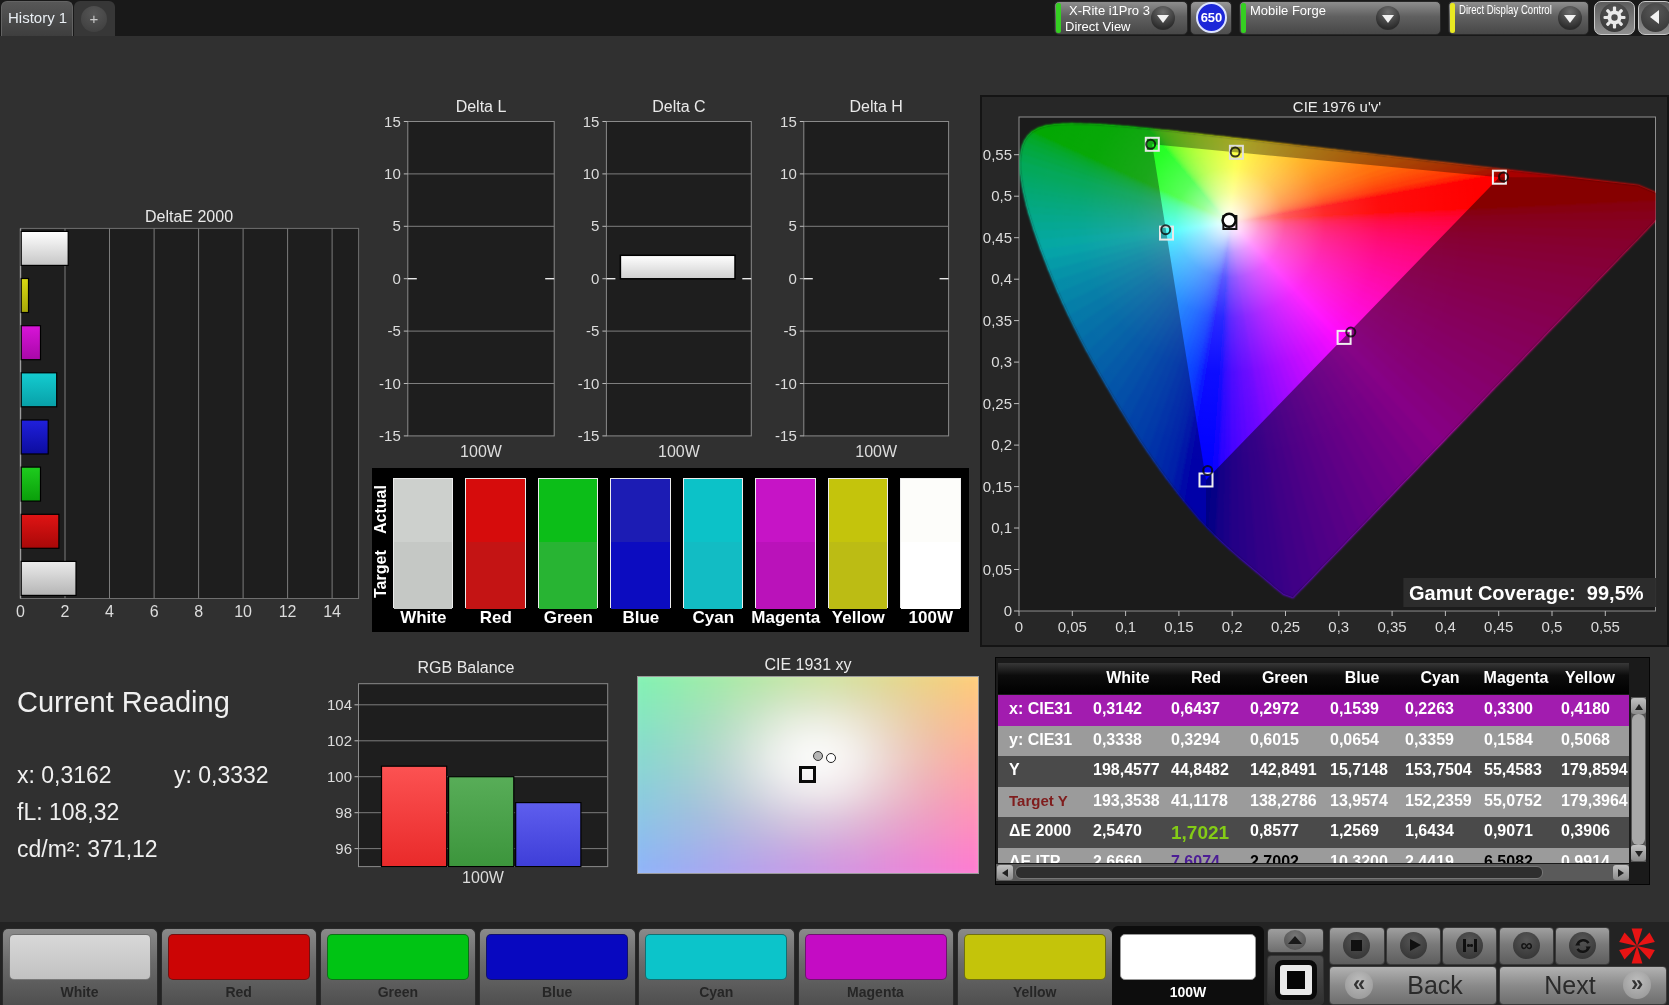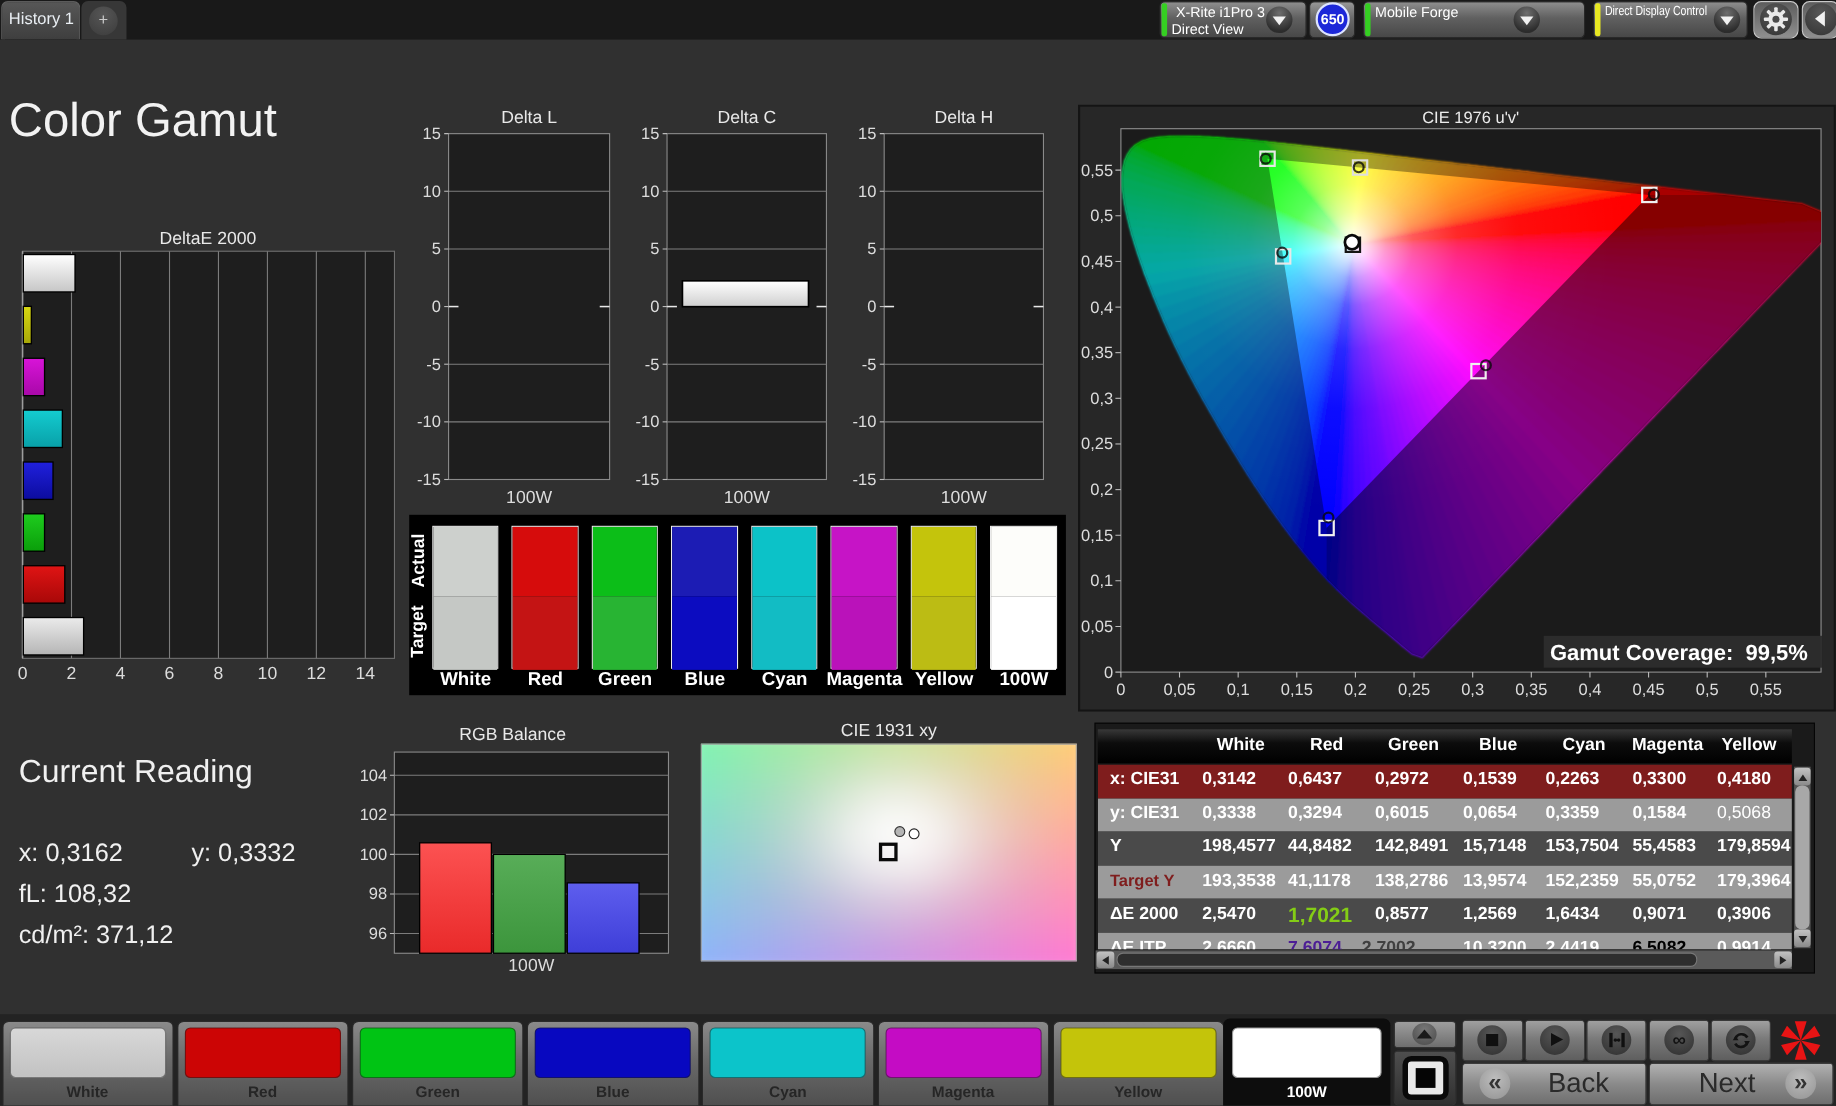--- a/index.html
+++ b/index.html
@@ -45,21 +45,20 @@
 <rect x="1.5" y="10.9" width="5" height="3.2" rx="1"></rect>
             <rect x="18.5" y="10.9" width="5" height="3.2" rx="1"></rect>
           </g>
         </g>
 <circle cx="12.5" cy="12.5" r="3.2" fill="#4a4a4a"></circle>
       </g>
     </svg>
     <div class="a" style="left:1638px;top:1px;width:34px;height:34px;background:linear-gradient(#5c5c5c,#8f8f8f);border-radius:7px;border:1px solid #c9c9c9"></div>
     <div class="a" style="left:1641px;top:3px;width:29px;height:29px;border-radius:50%;background:radial-gradient(circle at 50% 30%,#585858,#333)"></div>
     <div class="a" style="left:1650px;top:10px;width:0;height:0;border-top:7px solid transparent;border-bottom:7px solid transparent;border-right:9px solid #f2f2f2"></div>
-    <div class="a" style="left:8px;top:86px;font-size:43px;color:#f2f2f2">Color Gamut</div>
     <svg class="a" style="left:0;top:205px" width="380" height="430" viewBox="0 0 380 430">
       <defs>
         <linearGradient id="gw" x1="0" y1="0" x2="0" y2="1">
           <stop offset="0" stop-color="#ffffff"></stop>
           <stop offset="1" stop-color="#c6c6c6"></stop>
         </linearGradient>
         <linearGradient id="gy" x1="0" y1="0" x2="0" y2="1">
           <stop offset="0" stop-color="#d8d812"></stop>
           <stop offset="1" stop-color="#a8a808"></stop>
         </linearGradient>
@@ -834,39 +833,39 @@
     <div class="a" style="left:995px;top:657px;width:655px;height:228px;background:#1a1a1a;border:1px solid #050505"></div>
     <div class="a" style="left:998px;top:663px;width:631px;height:31px;background:linear-gradient(#383838,#0c0c0c 40%,#000)"></div>
     <div class="a" style="left:1068px;top:669px;width:120px;text-align:center;color:#fff;font-size:16px;font-weight:bold">White</div>
     <div class="a" style="left:1146px;top:669px;width:120px;text-align:center;color:#fff;font-size:16px;font-weight:bold">Red</div>
     <div class="a" style="left:1225px;top:669px;width:120px;text-align:center;color:#fff;font-size:16px;font-weight:bold">Green</div>
     <div class="a" style="left:1302px;top:669px;width:120px;text-align:center;color:#fff;font-size:16px;font-weight:bold">Blue</div>
     <div class="a" style="left:1380px;top:669px;width:120px;text-align:center;color:#fff;font-size:16px;font-weight:bold">Cyan</div>
     <div class="a" style="left:1456px;top:669px;width:120px;text-align:center;color:#fff;font-size:16px;font-weight:bold">Magenta</div>
     <div class="a" style="left:1530px;top:669px;width:120px;text-align:center;color:#fff;font-size:16px;font-weight:bold">Yellow</div>
     <div class="a" style="left:998px;top:695px;width:631px;height:168px;overflow:hidden">
-      <div class="a" style="left:0;top:0.0px;width:631px;height:30.6px;background:#7f1d1d">
+      <div class="a" style="left:0;top:0.0px;width:631px;height:30.6px;background:#a21caf">
         <div class="a" style="left:11px;top:5px;color:#fff;font-size:16px;font-weight:bold;white-space:nowrap">x: CIE31</div>
         <div class="a" style="left:95.0px;top:5px;color:#fff;font-size:16px;font-weight:bold;white-space:nowrap">0,3142</div>
         <div class="a" style="left:173.0px;top:5px;color:#fff;font-size:16px;font-weight:bold;white-space:nowrap">0,6437</div>
         <div class="a" style="left:252.0px;top:5px;color:#fff;font-size:16px;font-weight:bold;white-space:nowrap">0,2972</div>
         <div class="a" style="left:332.0px;top:5px;color:#fff;font-size:16px;font-weight:bold;white-space:nowrap">0,1539</div>
         <div class="a" style="left:407.0px;top:5px;color:#fff;font-size:16px;font-weight:bold;white-space:nowrap">0,2263</div>
         <div class="a" style="left:486.0px;top:5px;color:#fff;font-size:16px;font-weight:bold;white-space:nowrap">0,3300</div>
         <div class="a" style="left:563.0px;top:5px;color:#fff;font-size:16px;font-weight:bold;white-space:nowrap">0,4180</div>
       </div>
       <div class="a" style="left:0;top:30.6px;width:631px;height:30.6px;background:#9b9b9b">
         <div class="a" style="left:11px;top:5px;color:#fff;font-size:16px;font-weight:bold;white-space:nowrap">y: CIE31</div>
         <div class="a" style="left:95.0px;top:5px;color:#fff;font-size:16px;font-weight:bold;white-space:nowrap">0,3338</div>
         <div class="a" style="left:173.0px;top:5px;color:#fff;font-size:16px;font-weight:bold;white-space:nowrap">0,3294</div>
         <div class="a" style="left:252.0px;top:5px;color:#fff;font-size:16px;font-weight:bold;white-space:nowrap">0,6015</div>
         <div class="a" style="left:332.0px;top:5px;color:#fff;font-size:16px;font-weight:bold;white-space:nowrap">0,0654</div>
         <div class="a" style="left:407.0px;top:5px;color:#fff;font-size:16px;font-weight:bold;white-space:nowrap">0,3359</div>
         <div class="a" style="left:486.0px;top:5px;color:#fff;font-size:16px;font-weight:bold;white-space:nowrap">0,1584</div>
-        <div class="a" style="left:563.0px;top:5px;color:#fff;font-size:16px;font-weight:normal;white-space:nowrap">0,5068</div>
+        <div class="a" style="left:563.0px;top:5px;color:#fff;font-size:16px;font-weight:bold;white-space:nowrap">0,5068</div>
       </div>
       <div class="a" style="left:0;top:61.2px;width:631px;height:30.6px;background:#4a4a4a">
         <div class="a" style="left:11px;top:5px;color:#fff;font-size:16px;font-weight:bold;white-space:nowrap">Y</div>
         <div class="a" style="left:95.0px;top:5px;color:#fff;font-size:16px;font-weight:bold;white-space:nowrap">198,4577</div>
         <div class="a" style="left:173.0px;top:5px;color:#fff;font-size:16px;font-weight:bold;white-space:nowrap">44,8482</div>
         <div class="a" style="left:252.0px;top:5px;color:#fff;font-size:16px;font-weight:bold;white-space:nowrap">142,8491</div>
         <div class="a" style="left:332.0px;top:5px;color:#fff;font-size:16px;font-weight:bold;white-space:nowrap">15,7148</div>
         <div class="a" style="left:407.0px;top:5px;color:#fff;font-size:16px;font-weight:bold;white-space:nowrap">153,7504</div>
         <div class="a" style="left:486.0px;top:5px;color:#fff;font-size:16px;font-weight:bold;white-space:nowrap">55,4583</div>
         <div class="a" style="left:563.0px;top:5px;color:#fff;font-size:16px;font-weight:bold;white-space:nowrap">179,8594</div>
@@ -888,21 +887,21 @@
         <div class="a" style="left:252.0px;top:5px;color:#fff;font-size:16px;font-weight:bold;white-space:nowrap">0,8577</div>
         <div class="a" style="left:332.0px;top:5px;color:#fff;font-size:16px;font-weight:bold;white-space:nowrap">1,2569</div>
         <div class="a" style="left:407.0px;top:5px;color:#fff;font-size:16px;font-weight:bold;white-space:nowrap">1,6434</div>
         <div class="a" style="left:486.0px;top:5px;color:#fff;font-size:16px;font-weight:bold;white-space:nowrap">0,9071</div>
         <div class="a" style="left:563.0px;top:5px;color:#fff;font-size:16px;font-weight:bold;white-space:nowrap">0,3906</div>
       </div>
       <div class="a" style="left:0;top:153.0px;width:631px;height:30.6px;background:#9b9b9b">
         <div class="a" style="left:11px;top:5px;color:#fff;font-size:16px;font-weight:bold;white-space:nowrap">ΔE ITP</div>
         <div class="a" style="left:95.0px;top:5px;color:#fff;font-size:16px;font-weight:bold;white-space:nowrap">2,6660</div>
         <div class="a" style="left:173.0px;top:5px;color:#4c1d95;font-size:16px;font-weight:bold;white-space:nowrap">7,6074</div>
-        <div class="a" style="left:240px;top:5px;color:#404040;font-size:16px;font-weight:bold;white-space:nowrap">2,7002</div>
+        <div class="a" style="left:252.0px;top:5px;color:#000000;font-size:16px;font-weight:bold;white-space:nowrap">2,7002</div>
         <div class="a" style="left:332.0px;top:5px;color:#fff;font-size:16px;font-weight:bold;white-space:nowrap">10,3200</div>
         <div class="a" style="left:407.0px;top:5px;color:#fff;font-size:16px;font-weight:bold;white-space:nowrap">2,4419</div>
         <div class="a" style="left:486.0px;top:5px;color:#000000;font-size:16px;font-weight:bold;white-space:nowrap">6,5082</div>
         <div class="a" style="left:563.0px;top:5px;color:#fff;font-size:16px;font-weight:bold;white-space:nowrap">0,9914</div>
       </div>
     </div>
     <div class="a" style="left:1631px;top:697px;width:15px;height:165px;background:#555"></div>
     <div class="a" style="left:1631px;top:698px;width:15px;height:16px;background:linear-gradient(#c2c2c2,#8a8a8a);border-radius:3px"></div>
     <div class="a" style="left:1634.5px;top:704px;width:0;height:0;border-left:4px solid transparent;border-right:4px solid transparent;border-bottom:6px solid #222"></div>
     <div class="a" style="left:1631px;top:845px;width:15px;height:16px;background:linear-gradient(#c2c2c2,#8a8a8a);border-radius:3px"></div>

